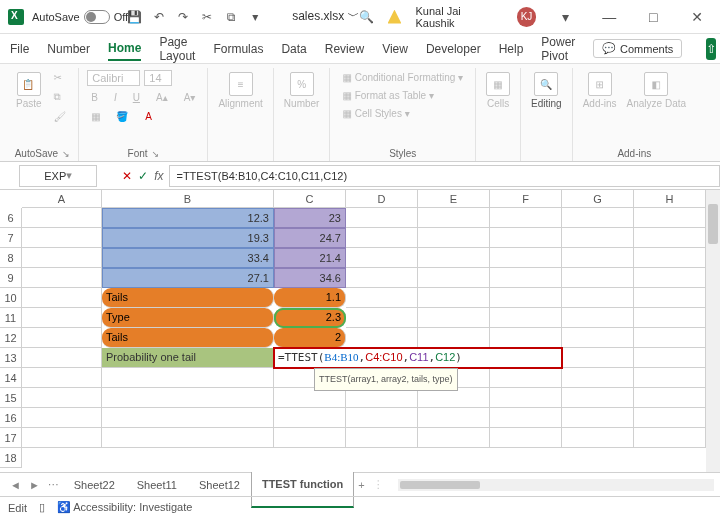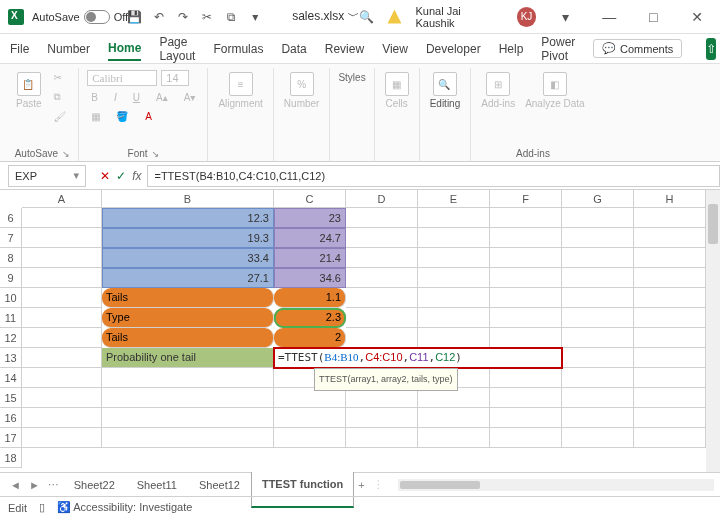--- a/index.html
+++ b/index.html
@@ -34,21 +34,21 @@
   .group-body { flex: 1; display: flex; align-items: flex-start; gap: 6px; }
   .big-btn { display:flex; flex-direction:column; align-items:center; gap:2px; font-size:10px; color:#555; padding: 2px 2px; }
   .big-btn .ic { width: 24px; height: 24px; border: 1px solid #c8c8c8; border-radius:2px; display:flex; align-items:center; justify-content:center; background:#fff;}
   .mini { font-size: 10px; color:#555; padding:1px 3px; border:1px solid transparent; }
   .font-box { border:1px solid #ccc; background:#fff; padding:1px 4px; font-size:11px; color:#aaa; }
   .disabled { color: #bbb !important; }
   .launch { font-size:9px; color:#888; }
 
   
   .fbar { height: 28px; display: flex; align-items: center; border-bottom: 1px solid #d0d0d0; }
-  .namebox { width: 78px; height: 22px; border: 1px solid #ccc; margin: 0 8px; padding: 0 6px; font-size: 11px; display:flex; align-items:center; justify-content:space-between; }
+  .namebox { width: 78px; height: 22px; border: 1px solid #ccc; margin: 0 19px; padding: 0 6px; font-size: 11px; display:flex; align-items:center; justify-content:center; }
   .fx-controls { display:flex; align-items:center; gap:6px; padding: 0 6px; color:#666; }
   .fx-red { color:#c00; }
   .fx-green { color:#107c41; }
   .formula-input { flex:1; height:22px; border:1px solid #ccc; padding:0 6px; font-size:11px; display:flex; align-items:center; }
 
   
   .grid-wrap { flex:1; position:relative; overflow:hidden; background:#fff; }
   .col-headers { position:absolute; top:0; left:22px; right:14px; height:18px; display:flex; background:#fff; border-bottom:1px solid #d0d0d0; }
   .ch { border-right:1px solid #d0d0d0; text-align:center; font-size:11px; color:#555; line-height:18px; }
   .row-headers { position:absolute; top:18px; left:0; width:22px; }
@@ -149,21 +149,21 @@
     </div>
     <div class="group-label">
         <span>AutoSave</span>
         <span class="launch">↘</span>
       </div>
   </div>
 
   <div class="group">
     <div class="group-body" style="flex-direction:column; gap:4px;">
       <div style="display:flex; gap:4px;">
-        <span class="font-box disabled" style="width:70px;font-family:Liberation Serif, serif;">Calibri</span>
+        <span class="font-box disabled" style="width:53px;">Calibri</span>
         <span class="font-box disabled" style="width:28px;">14</span>
       </div>
       <div style="display:flex; gap:8px;">
         <span class="mini disabled">B</span>
         <span class="mini disabled"><i>I</i></span>
         <span class="mini disabled"><u>U</u></span>
         <span class="mini disabled">A▴</span>
         <span class="mini disabled">A▾</span>
       </div>
       <div style="display:flex; gap:8px;">
@@ -192,20 +192,25 @@
     <div class="group-body">
         <div class="big-btn disabled">
           <div class="ic">%</div>
           <span>Number</span>
         </div>
       </div>
     <div class="group-label"></div>
   </div>
 
   <div class="group">
+    <div class="group-body" style="flex-direction:column; gap:3px; align-items:flex-start;">
+      <span class="mini disabled">▦ <span>Conditional Formatting</span> ▾</span>
+      <span class="mini disabled">▦ <span>Format as Table</span> ▾</span>
+      <span class="mini disabled">▦ <span>Cell Styles</span> ▾</span>
+    </div>
     <div class="group-label">
         <span>Styles</span>
       </div>
   </div>
 
   <div class="group">
     <div class="group-body">
         <div class="big-btn disabled">
           <div class="ic">▦</div>
           <span>Cells</span>

